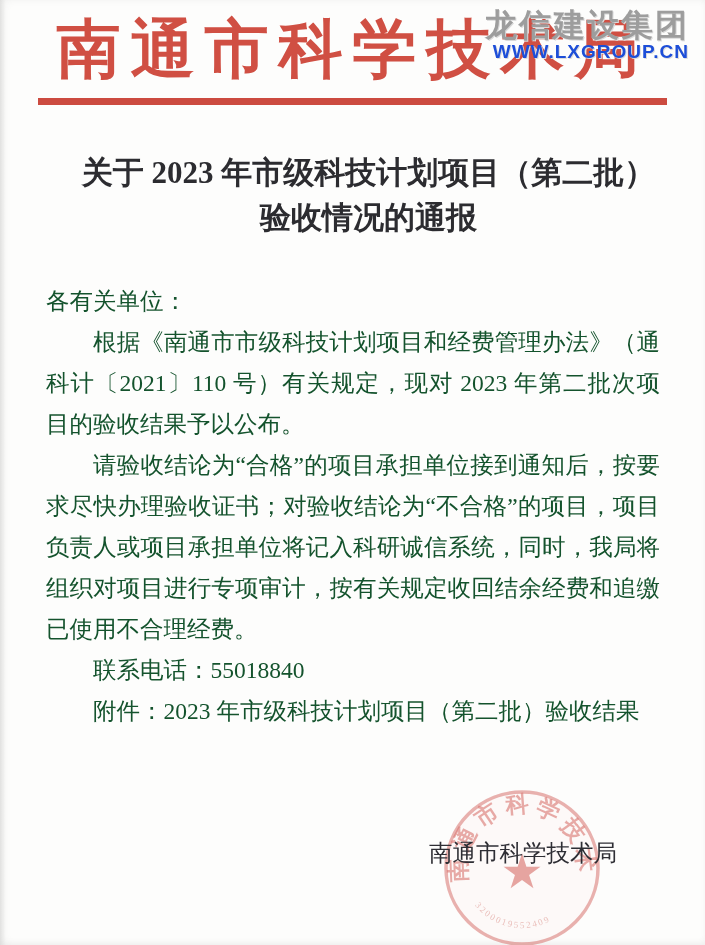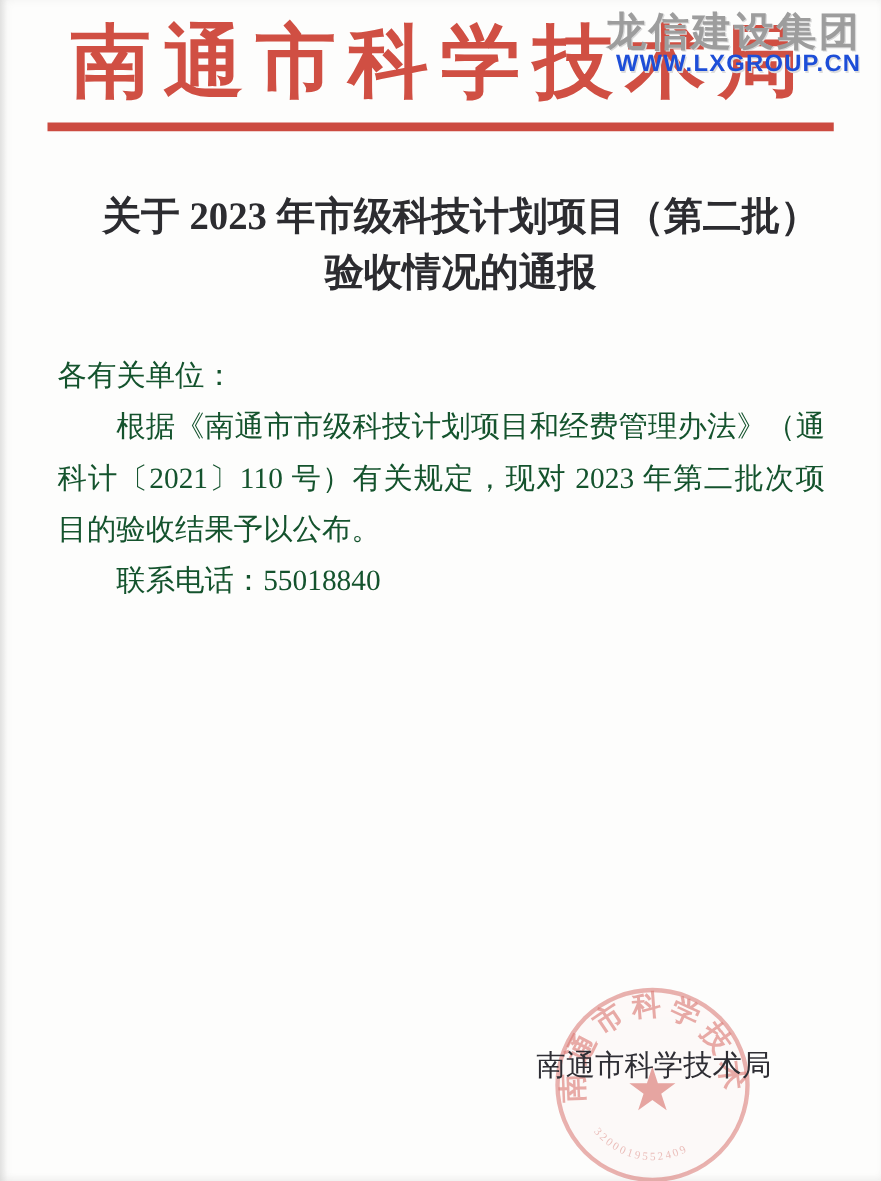--- a/index.html
+++ b/index.html
@@ -98,21 +98,23 @@
   <div class="red-rule"></div>
 
   <div class="doc-title">
     <div>关于 2023 年市级科技计划项目（第二批）</div>
     <div>验收情况的通报</div>
   </div>
 
   <div class="body-text">
     <p>各有关单位：</p>
     <p class="indent">根据《南通市市级科技计划项目和经费管理办法》（通科计〔2021〕110 号）有关规定，现对 2023 年第二批次项目的验收结果予以公布。</p>
+    <p class="indent">请验收结论为“合格”的项目承担单位接到通知后，按要求尽快办理验收证书；对验收结论为“不合格”的项目，项目负责人或项目承担单位将记入科研诚信系统，同时，我局将组织对项目进行专项审计，按有关规定收回结余经费和追缴已使用不合理经费。</p>
     <p class="indent">联系电话：55018840</p>
+    <p class="indent attachment">附件：2023 年市级科技计划项目（第二批）验收结果</p>
   </div>
 
   <svg class="seal" viewBox="0 0 168 168">
     <circle cx="84" cy="82" r="76" fill="rgba(242,190,188,0.07)" stroke="rgba(207,85,80,0.55)" stroke-width="3.5"></circle>
     <defs>
       <path id="sealArcTop" d="M 31.4 101.2 A 56 56 0 1 1 136.6 101.2" fill="none"></path>
       <path id="sealArcBottom" d="M 29.6 107.4 A 60 60 0 0 0 138.4 107.4" fill="none"></path>
     </defs>
     <text class="arc-chars">
       <textPath href="#sealArcTop" startOffset="6" textLength="222" lengthAdjust="spacing">南通市科学技术局</textPath>

